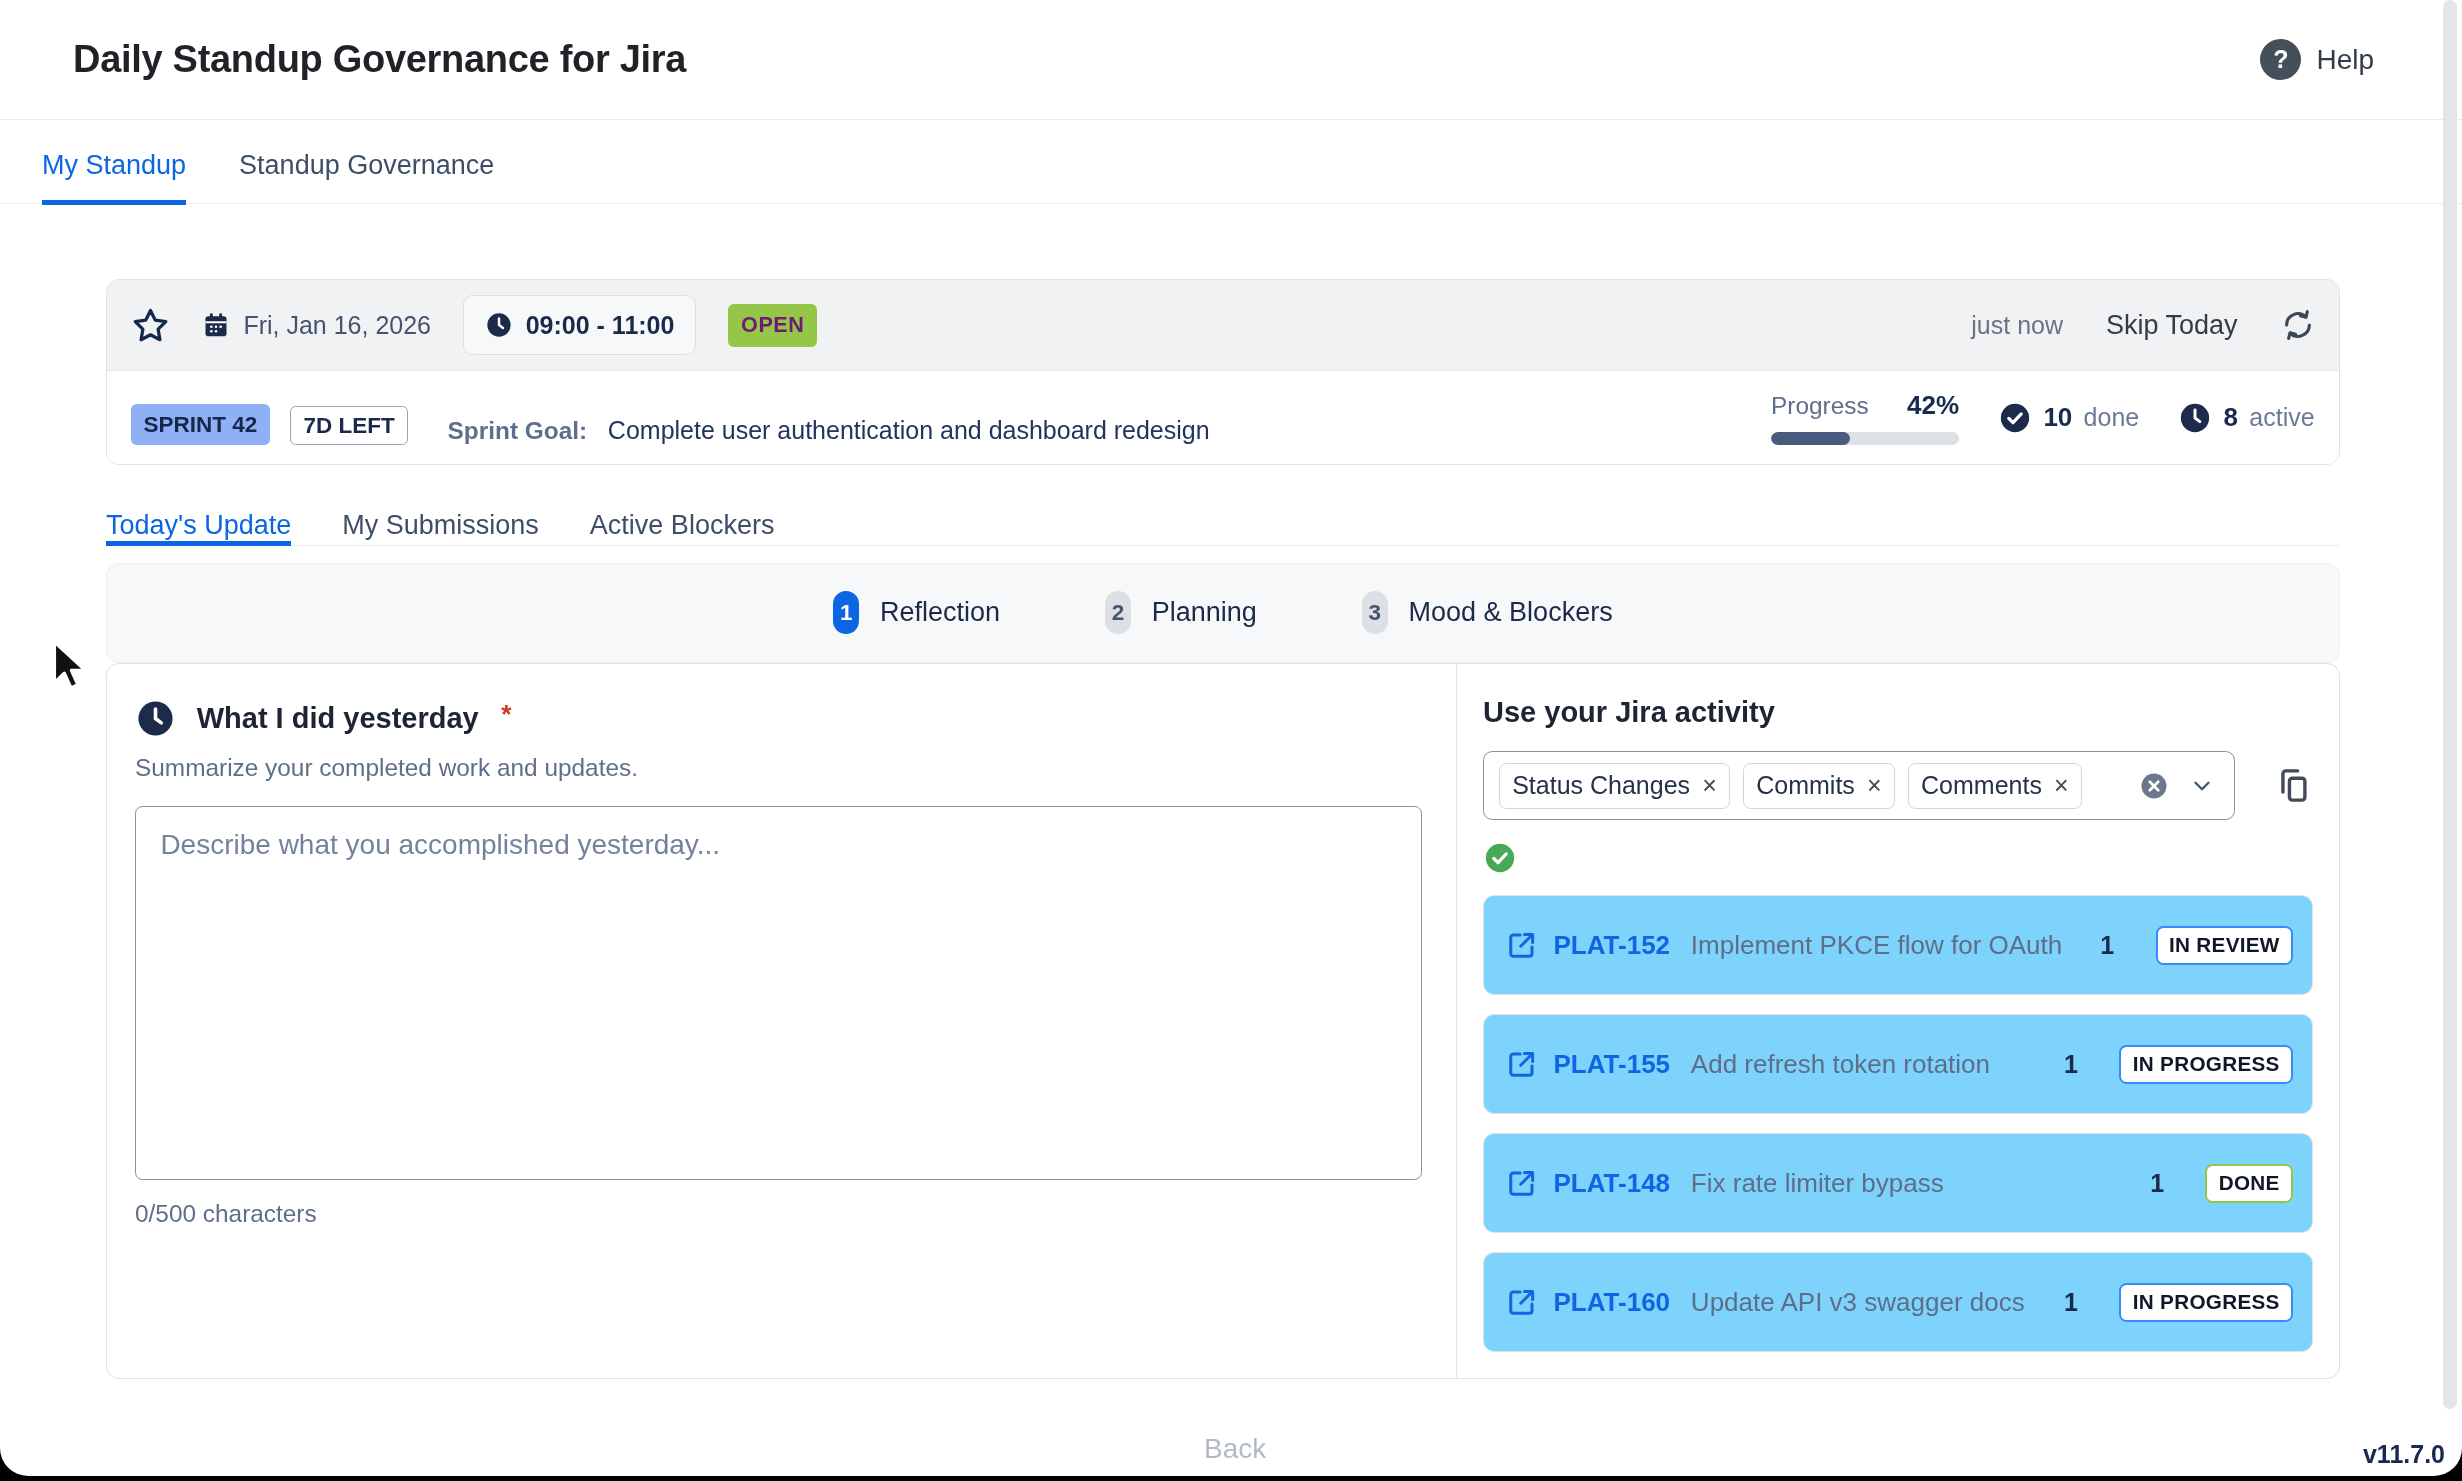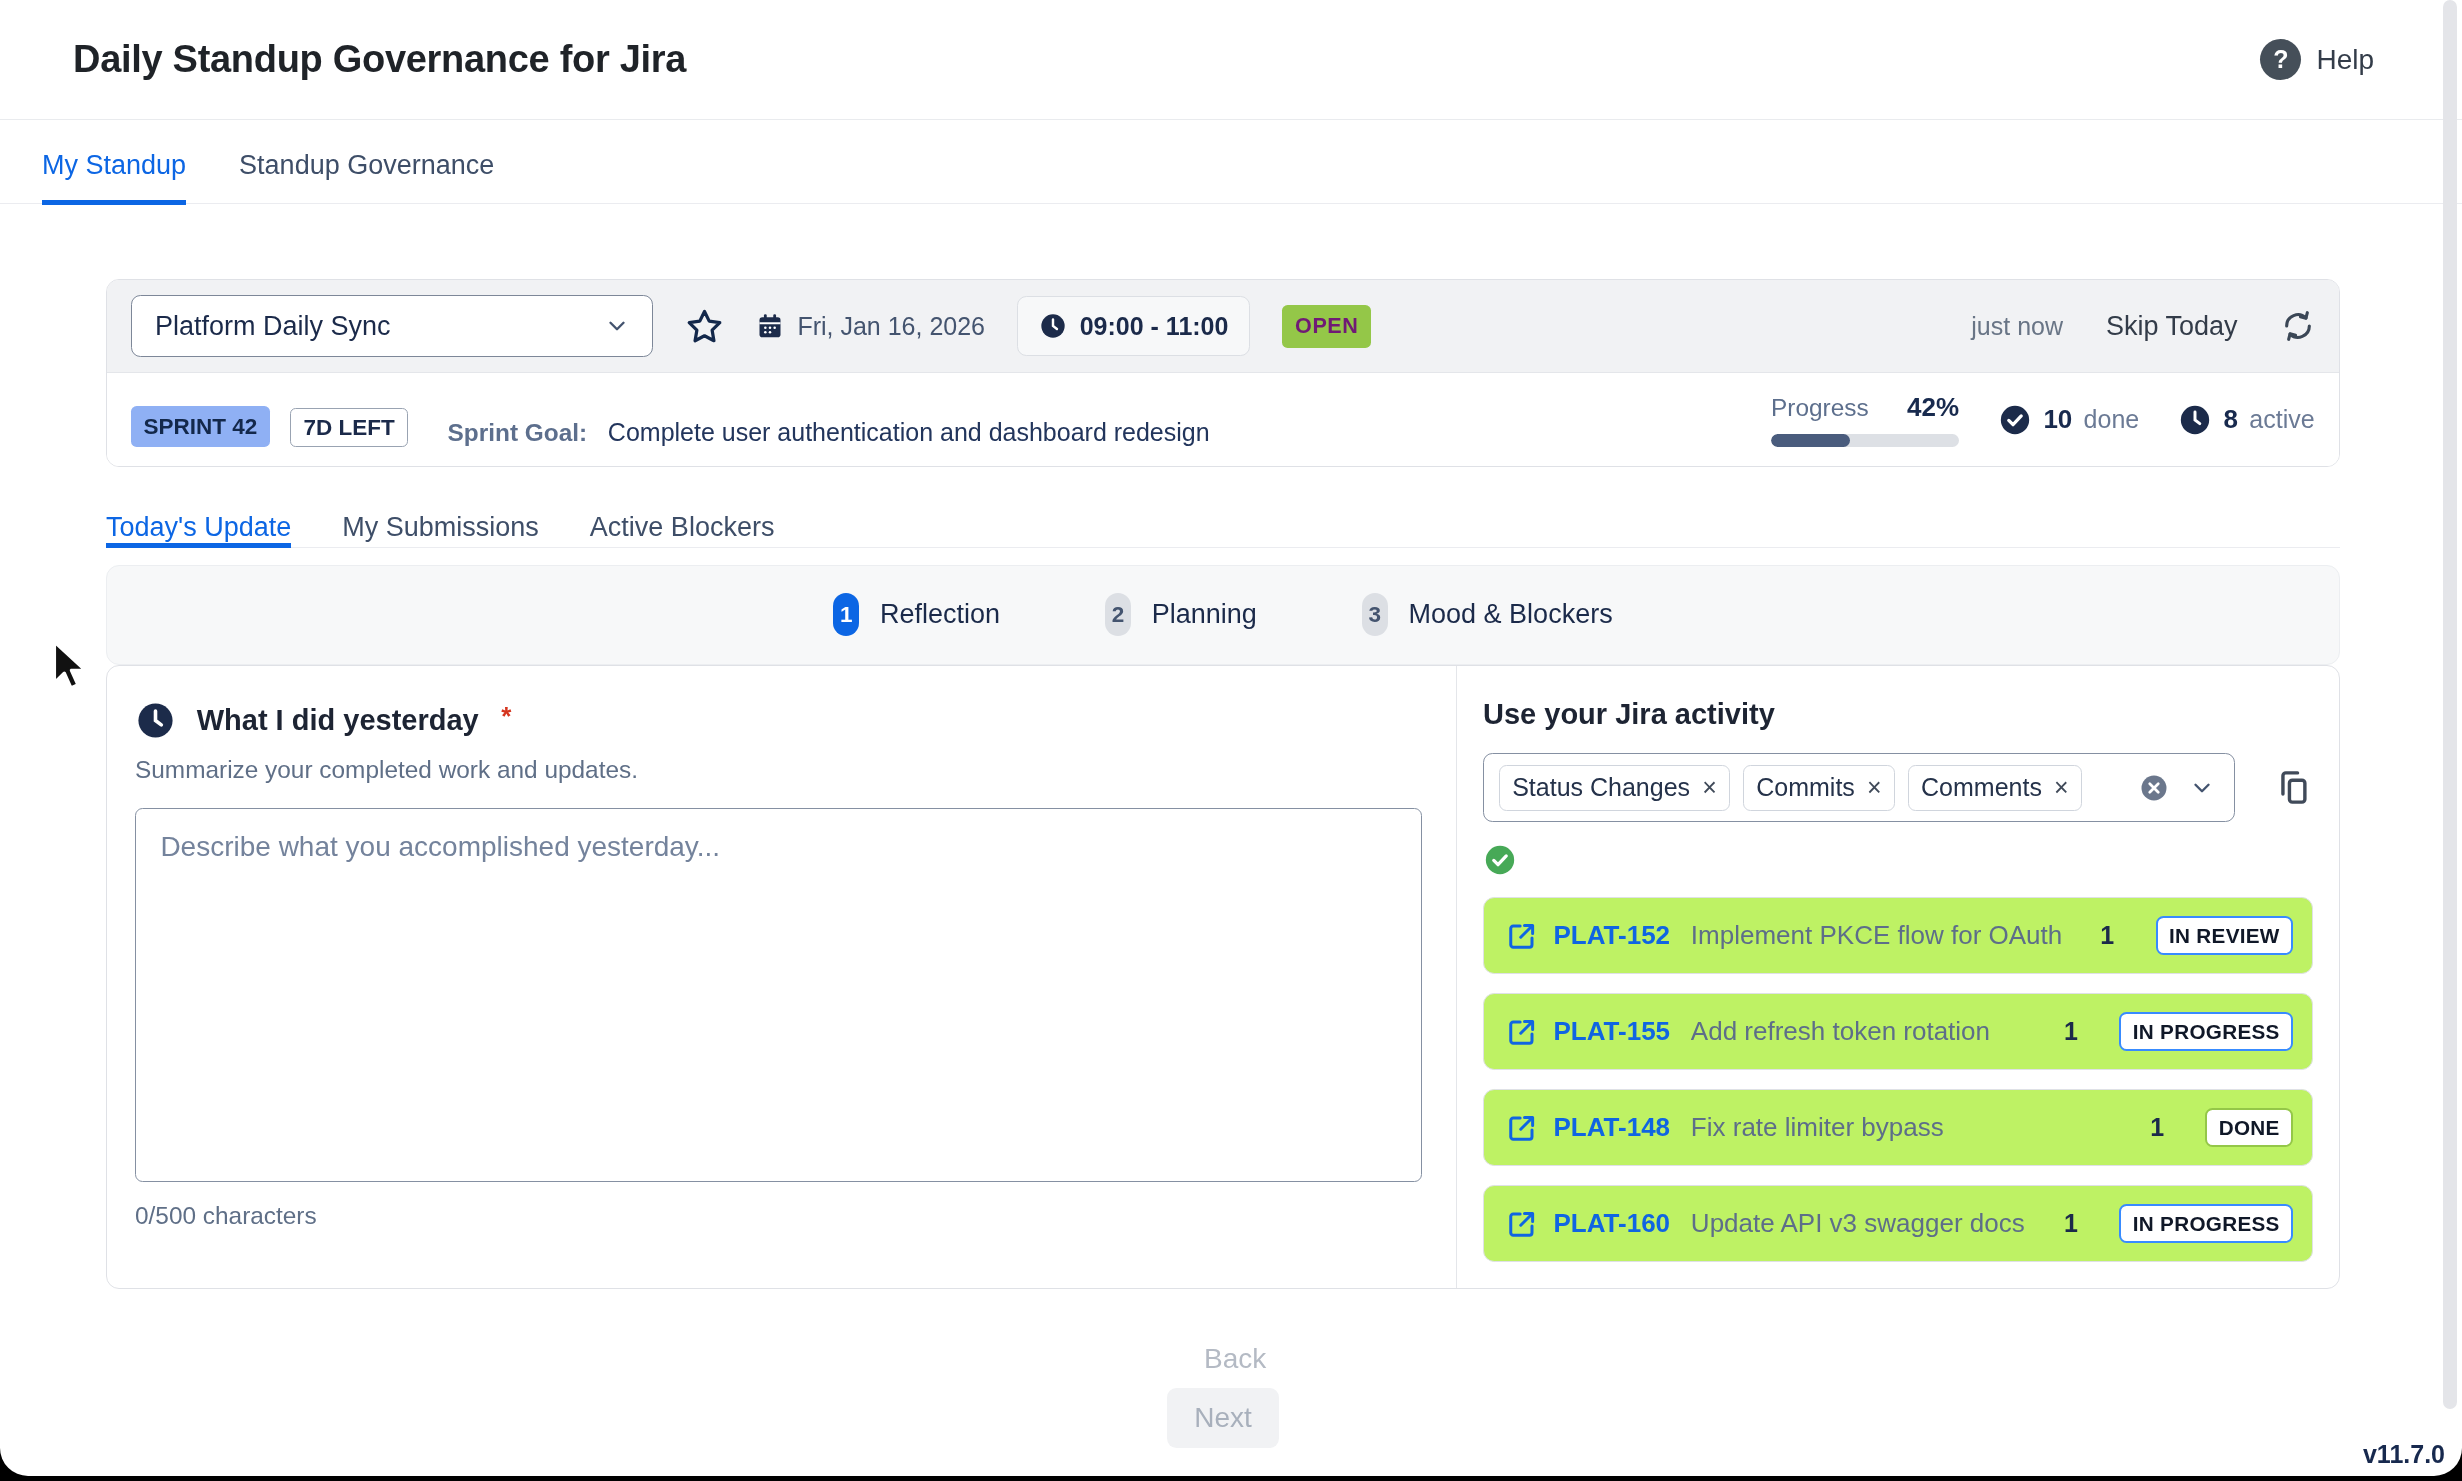--- a/index.html
+++ b/index.html
@@ -120,22 +120,22 @@
     display:flex; align-items:center; gap:12.2px; background:#fff;
     border:1.9px solid #d0d5dd; border-radius:7.5px; padding:7.5px 12.2px;
     font-size:25px; color:#25324a; white-space:nowrap;
   }
   .chip-x { color:#404a59; font-size:25px; line-height:1; }
   .select-tail { margin-left:auto; display:flex; align-items:center; gap:20.7px; padding-right:3.8px; }
   .copy-btn { margin-left:39px; color:#404a59; display:flex; }
   .success-dot { margin-top:20.7px; display:flex; }
   .activity-list { margin-top:20.7px; display:flex; flex-direction:column; gap:19px; }
   .activity-item {
-    border:1.9px solid #dfe1e6; border-radius:11.3px; background:#bef264;
-    height:77px; display:flex; align-items:center; gap:17px; padding:0 19px 0 22.5px;
+    border:1.9px solid #dfe1e6; border-radius:11.3px; background:#7dd3fc;
+    height:100px; display:flex; align-items:center; gap:17px; padding:0 19px 0 22.5px;
   }
   .item-key { color:#1065e2; font-size:26px; font-weight:700; }
   .item-summary { color:#5d6e89; font-size:26px; margin-left:3.8px; white-space:nowrap; overflow:hidden; text-overflow:ellipsis; }
   .item-count { margin-left:auto; color:#1b2a4a; font-size:25px; font-weight:700; }
   .status-badge {
     margin-left:24.4px; background:#fff; border:2.8px solid #388bff; border-radius:7.5px;
     padding:5.6px 11.3px; font-size:20.7px; font-weight:700; color:#101828;
     letter-spacing:0.3px; white-space:nowrap;
   }
   .status-badge.green { border-color:#94c748; }
@@ -164,26 +164,20 @@
 
   <nav class="nav-tabs">
     <div class="nav-tab active">My Standup</div>
     <div class="nav-tab">Standup Governance</div>
   </nav>
 
   <main class="content">
 
     <section class="standup-card">
       <div class="standup-top">
-        <div class="select-control">
-          <span>Platform Daily Sync</span>
-          <svg width="26" height="26" viewBox="0 0 24 24" fill="none" stroke="#44546f" stroke-width="2.2" stroke-linecap="round" stroke-linejoin="round">
-              <polyline points="6 9 12 15 18 9"></polyline>
-            </svg>
-        </div>
         <div class="icon-btn">
           <svg width="39" height="39" viewBox="0 0 24 24" fill="none" stroke="#13284b" stroke-width="2" stroke-linejoin="round">
               <path d="M12 2.8l2.9 5.9 6.5.95-4.7 4.6 1.1 6.5L12 17.7l-5.8 3.05 1.1-6.5-4.7-4.6 6.5-.95z"></path>
             </svg>
         </div>
         <div class="date-group">
           <svg width="28" height="28" viewBox="0 0 24 24">
               <rect x="3" y="4.6" width="18" height="17" rx="2.4" fill="#1c2b4a"></rect>
               <rect x="6.8" y="2" width="2.4" height="4.4" rx="1.1" fill="#1c2b4a"></rect>
               <rect x="14.8" y="2" width="2.4" height="4.4" rx="1.1" fill="#1c2b4a"></rect>

